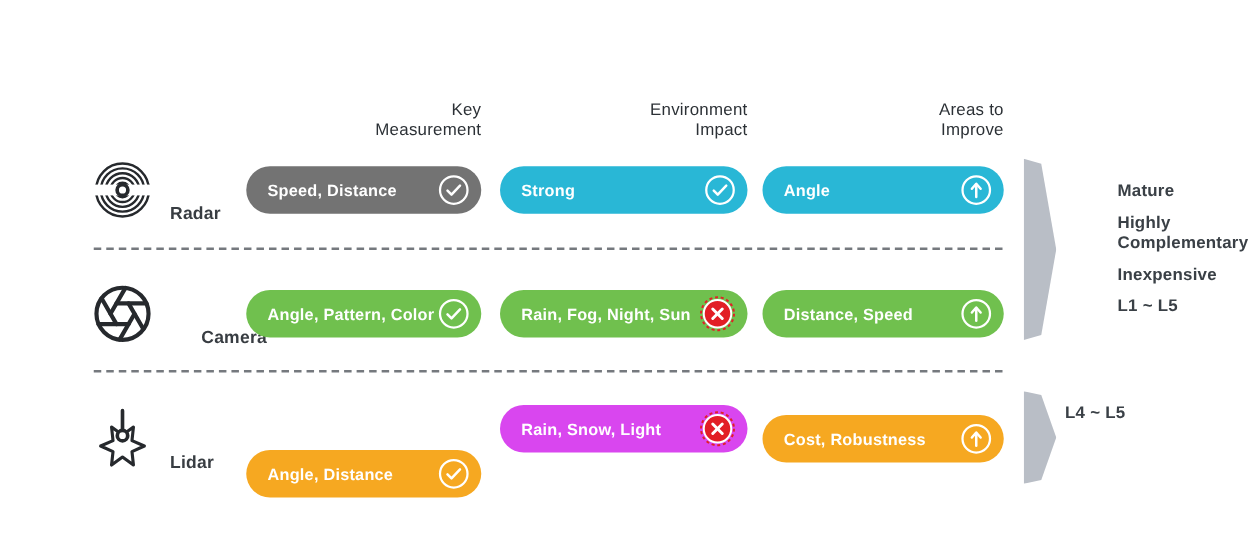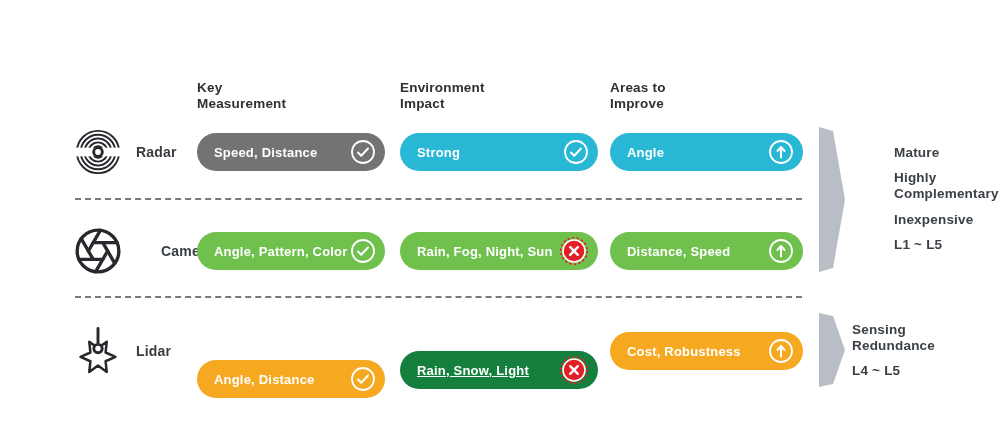--- a/index.html
+++ b/index.html
@@ -1,24 +1,24 @@
 <!DOCTYPE html>
 <html><head>
 <meta charset="utf-8">
 <style>
   html,body{margin:0;padding:0;background:#ffffff;}
   .canvas{
     position:relative;width:1000px;height:439px;background:#ffffff;
     font-family:"Liberation Sans",sans-serif;overflow:hidden;
   }
   .col-header{
-    position:absolute;top:80px;text-align:left;font-size:13.5px;font-weight:bold;
+    position:absolute;top:80px;text-align:right;font-size:13.5px;font-weight:normal;
     color:#2c3136;line-height:1.2;white-space:pre-line;letter-spacing:.2px;
   }
-  .row-label-group{position:absolute;display:flex;align-items:center;gap:12px;}
+  .row-label-group{position:absolute;display:flex;align-items:flex-end;gap:12px;}
   .row-icon{width:52px;height:52px;flex-shrink:0;display:flex;align-items:center;justify-content:center;}
   .row-label{font-size:14px;font-weight:bold;color:#383d42;letter-spacing:.2px;}
   .pill{
     position:absolute;height:38px;border-radius:19px;display:flex;align-items:center;
     justify-content:space-between;padding:0 9px 0 17px;box-sizing:border-box;color:#ffffff;
   }
   .pill-text{font-size:13px;font-weight:bold;letter-spacing:.2px;white-space:nowrap;}
   .badge{flex-shrink:0;display:flex;align-items:center;}
   .dashed-line{position:absolute;left:75px;width:727px;border-top:2px dashed #75797e;height:0;}
   .bracket{position:absolute;}
@@ -152,21 +152,21 @@
 
   <div class="pill" style="left: 197px; top: 332px; width: 188px; background: rgb(246, 168, 33); margin-top: 28px;">
     <span class="pill-text">Angle, Distance</span>
     <span class="badge">
       <svg width="26" height="26" viewBox="0 0 26 26" fill="none" stroke="#ffffff" stroke-linecap="round" stroke-linejoin="round">
         <circle cx="13" cy="13" r="11" stroke-width="1.8"></circle>
         <path d="M8 13.5 L11.2 16.7 L18 9.5" stroke-width="2"></path>
       </svg>
     </span>
   </div>
-  <div class="pill" style="left: 400px; top: 351px; width: 198px; background: #15803d; text-decoration: underline;">
+  <div class="pill" style="left: 400px; top: 324px; width: 198px; background: #d946ef;">
     <span class="pill-text">Rain, Snow, Light</span>
     <span class="badge">
       <svg width="30" height="30" viewBox="0 0 30 30">
         <circle cx="15" cy="15" r="13.2" fill="none" stroke="#e21f26" stroke-width="1.6" stroke-dasharray="2.4 2.2"></circle>
         <circle cx="15" cy="15" r="11" fill="#e21f26" stroke="#ffffff" stroke-width="1.6"></circle>
         <g stroke="#ffffff" stroke-width="2.4" stroke-linecap="round">
           <line x1="11.2" y1="11.2" x2="18.8" y2="18.8"></line>
           <line x1="18.8" y1="11.2" x2="11.2" y2="18.8"></line>
         </g>
       </svg>
@@ -194,17 +194,16 @@
     <div>Inexpensive</div>
     <div>L1 ~ L5</div>
   </div>
 
   <div class="bracket" style="left:819px;top:313px;">
     <svg width="26" height="74" viewBox="0 0 26 74">
       <polygon points="0,0 14,3 26,37 14,71 0,74" fill="#b9bec6"></polygon>
     </svg>
   </div>
   <div class="annotation narrow" style="left:852px;top:322px;">
-    <div>Sensing Redundance</div>
     <div>L4 ~ L5</div>
   </div>
 
 </div>
 
 </body></html>

